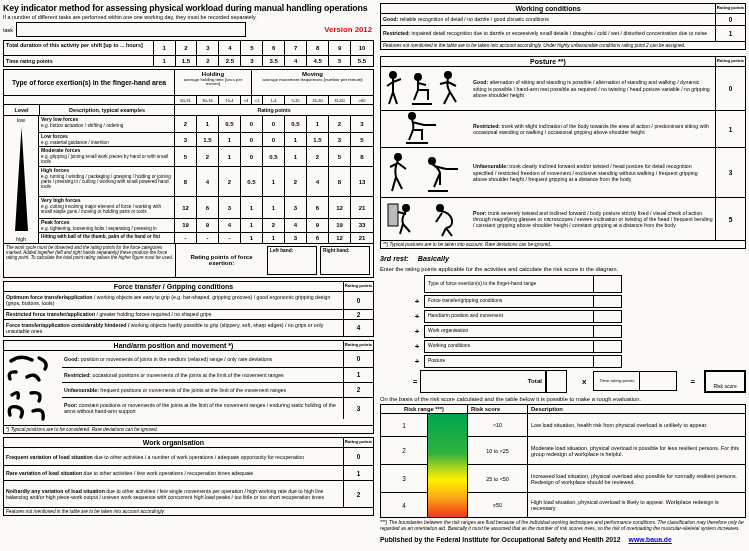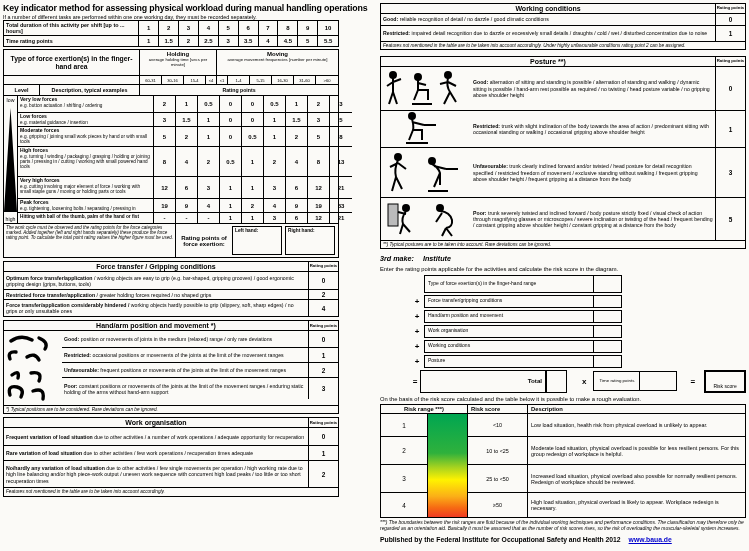--- a/index.html
+++ b/index.html
@@ -1,18 +1,18 @@
 <!DOCTYPE html>
 <html><head>
 <meta charset="utf-8">
 <style>
 * { margin:0; padding:0; box-sizing:border-box; }
 html,body { width:749px; height:551px; }
 body { background:#fbfaf7; font-family:"Liberation Sans",sans-serif; color:#000; position:relative; overflow:hidden; }
-.col-left { position:absolute; left:3px; top:3px; width:336px; }
+.col-left { position:absolute; left:3px; top:3px; width:371px; }
 .col-right { position:absolute; left:380px; top:3px; width:366px; }
 .b { font-weight:bold; }
 
 
 .title { font-size:8.8px; font-weight:bold; white-space:nowrap; letter-spacing:-0.15px; }
 .subtitle { font-size:5.4px; margin-top:1px; }
 .task-row { display:flex; align-items:center; margin:2px 0 3px; }
 .task-label { font-size:5.5px; margin-right:3px; }
 .task-input { width:230px; height:15px; border:1px solid #000; background:transparent; font-size:7px; padding:0 2px; font-family:"Liberation Sans",sans-serif; }
 .version { margin-left:auto; color:#e60012; font-weight:bold; font-size:7.8px; margin-right:2px; }
@@ -125,20 +125,25 @@
 svg.pic { display:block; }
 </style>
 </head>
 <body>
 
 <div class="col-left">
 
   <div class="title">Key indicator method for assessing physical workload during manual handling operations</div>
   <div class="subtitle">If a number of different tasks are performed within one one working day, they must be recorded separately.</div>
 
+  <div class="task-row">
+    <span class="task-label">task</span>
+    <input class="task-input" value="" style="">
+    <span class="version">Version 2012</span>
+  </div>
 
 
   <div class="tt">
     <div class="tt-row" style="min-height:14px;">
       <div class="tt-label">Total duration of this activity per shift [up to ... hours]</div>
       <div class="tt-cell">1</div>
       <div class="tt-cell">2</div>
       <div class="tt-cell">3</div>
       <div class="tt-cell">4</div>
       <div class="tt-cell">5</div>
@@ -506,21 +511,21 @@
       </div>
       <div class="sec-text">
           <span><span class="b">Poor:</span><span> trunk severely twisted and inclined forward / body posture strictly fixed / visual check of action through magnifying glasses or microscopes / severe inclination or twisting of the head / frequent bending / constant gripping above shoulder height / constant gripping at a distance from the body</span></span>
         </div>
       <div class="sec-pts">5</div>
     </div>
     <div class="sec-foot">**) Typical postures are to be taken into account. Rare deviations can be ignored.</div>
   </div>
 
   <div class="step-head" style="margin-top:6px;">
-    <span>3rd make:</span><span class="rest">Institute</span>
+    <span>3rd rest:</span><span class="rest">Basically</span>
   </div>
   <div class="instruction">Enter the rating points applicable for the activities and calculate the risk score in the diagram.</div>
 
   <div class="diagram">
     <div class="d-row">
       <div class="d-sign"></div>
       <div class="d-label two">Type of force exertion(s) in the finger-hand range</div>
       <div class="d-val"></div>
     </div>
     <div class="d-row">

